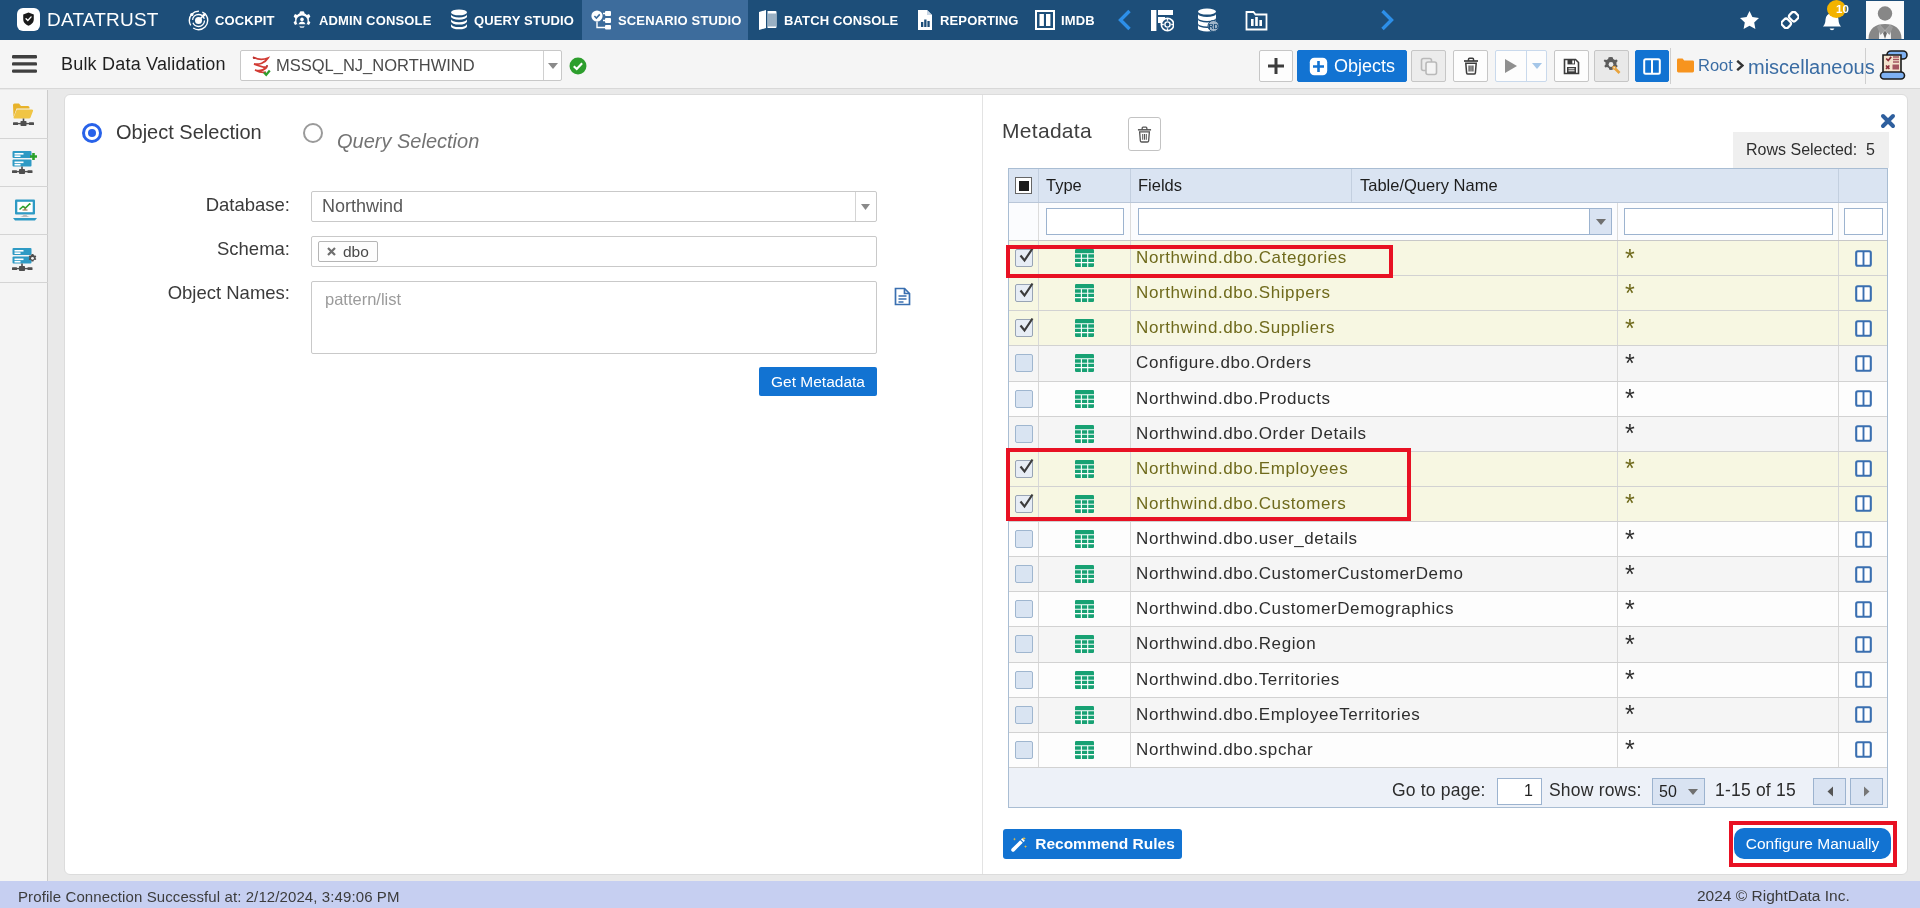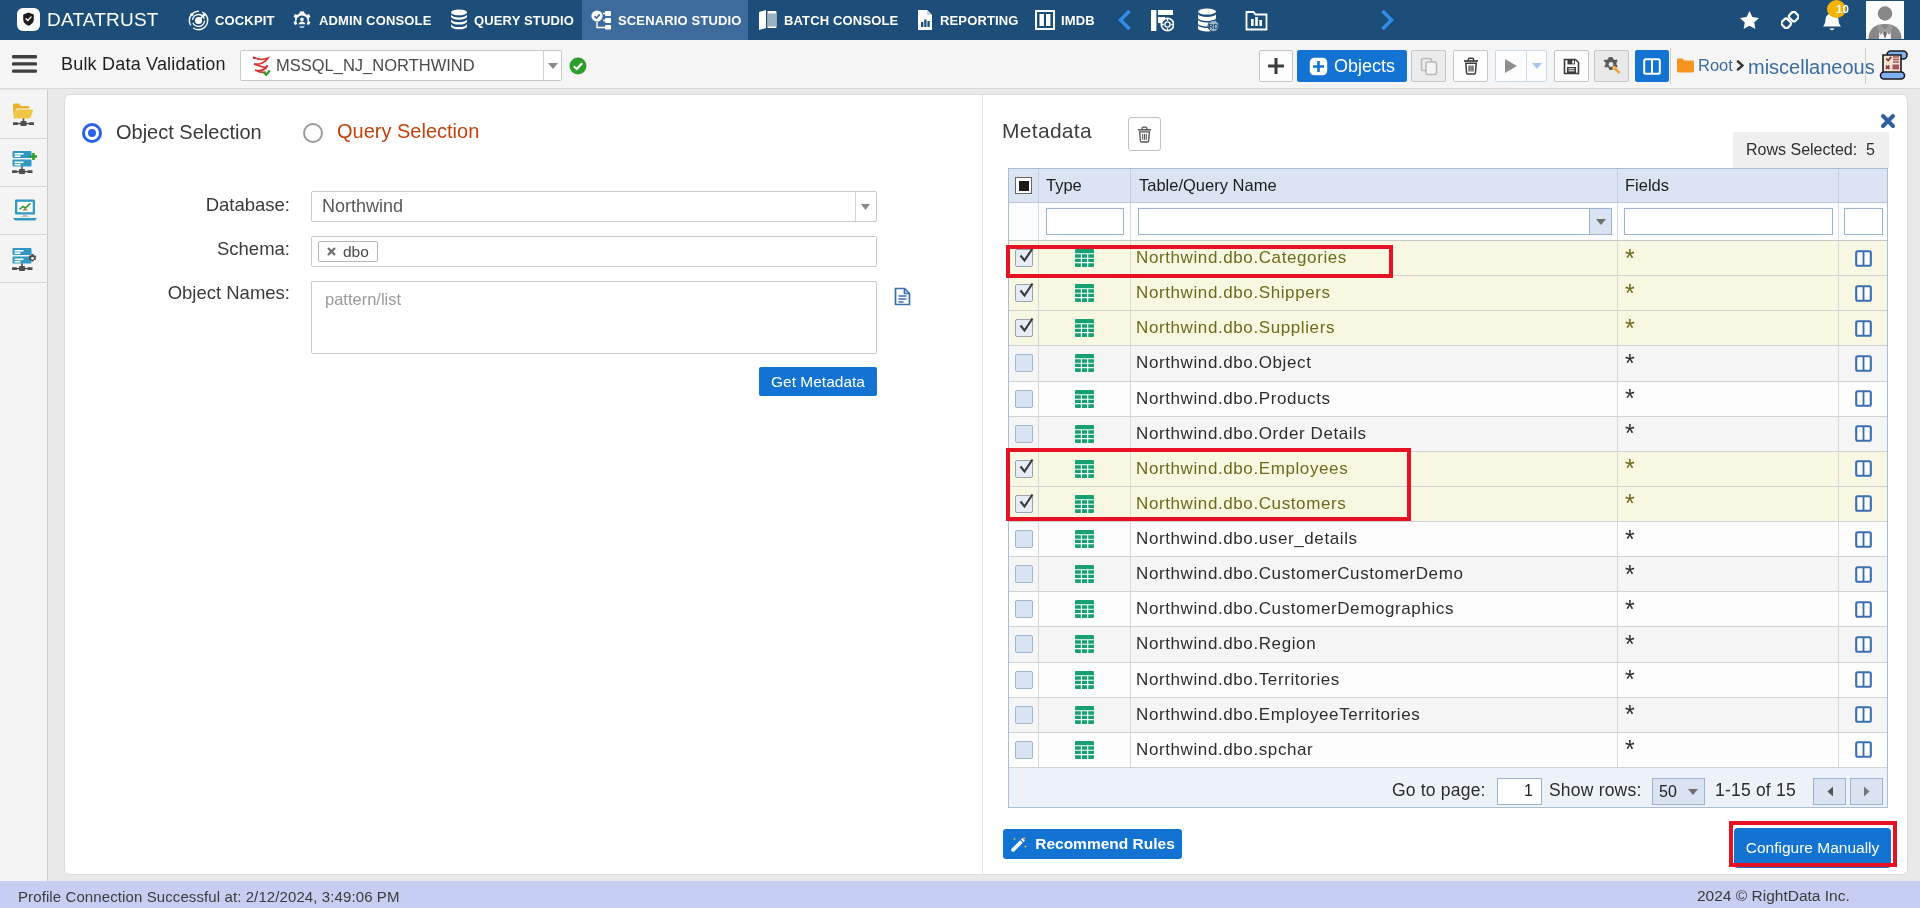--- a/index.html
+++ b/index.html
@@ -327,21 +327,21 @@
     <path d="M3 22.6 h16.5" stroke="#4f4f4f" stroke-width="1.4"></path>
   </svg>
 
 <div class="abs" style="left:64px;top:94px;width:1844px;height:781px;background:#fff;border:1px solid #dcdcdc;border-radius:6px;"></div>
 <div class="abs" style="left:982px;top:95px;width:1px;height:779px;background:#e3e3e3;"></div>
 
 <div class="abs" style="left:82px;top:123px;width:20px;height:20px;border:3px solid #2862e9;border-radius:50%;background:#fff;"></div>
 <div class="abs" style="left:88px;top:129px;width:8px;height:8px;border-radius:50%;background:#2862e9;"></div>
 <div class="abs" style="left:116px;top:121px;font-size:20px;color:#3a3a3a;">Object Selection</div>
 <div class="abs" style="left:303px;top:123px;width:20px;height:20px;border:2px solid #9a9a9a;border-radius:50%;background:#fff;"></div>
-<div class="abs" style="left:337px;top:120px;font-size:20px;color:#c2410c;">Query Selection</div>
+<div class="abs" style="left:337px;top:130px;font-size:20px;color:#737373;font-style:italic;">Query Selection</div>
 
 <div class="abs" style="left:0px;top:194px;width:290px;text-align:right;font-size:18.5px;color:#3b3b3b;">Database:</div>
 <div class="abs" style="left:311px;top:191px;width:566px;height:31px;background:#fff;border:1px solid #c9c9c9;border-radius:2px;"></div>
 <div class="abs" style="left:322px;top:196px;font-size:18px;color:#585858;">Northwind</div>
 <div class="abs" style="left:855px;top:192px;width:1px;height:29px;background:#d4d4d4;"></div>
 <svg class="abs" style="left:861px;top:204px;" width="9" height="6" viewBox="0 0 9 6">
     <path d="M0 0 h9 L4.5 6 Z" fill="#8a8a8a"></path>
   </svg>
 
 <div class="abs" style="left:0px;top:238px;width:290px;text-align:right;font-size:18.5px;color:#3b3b3b;">Schema:</div>
@@ -379,22 +379,22 @@
 <div class="abs" style="left:1733px;top:132px;width:156px;height:36px;background:#efefef;display:flex;align-items:center;padding-left:13px;font-size:16px;color:#2f2f2f;">Rows Selected:&nbsp;&nbsp;5</div>
 
 <div class="abs" style="left:1008px;top:168px;width:880px;border:1px solid #a9bdd3;background:#fff;">
   <div style="display:flex;width:878px;height:34px;background:#dae4f2;border-bottom:1px solid #b9c6d8;">
     <div class="cell" style="width:30px;justify-content:center;border-right:1px solid #c3cfdf;">
         <span style="width:17px;height:17px;background:#fff;border:1px solid #666;display:flex;align-items:center;justify-content:center;">
           <span style="width:10px;height:10px;background:#1b1b1b;"></span>
         </span>
       </div>
     <div class="cell" style="width:92px;padding-left:7px;border-right:1px solid #c3cfdf;font-size:16.5px;color:#1d1d1d;">Type</div>
+    <div class="cell" style="width:221px;padding-left:7px;border-right:1px solid #c3cfdf;font-size:16.5px;color:#1d1d1d;">Fields</div>
     <div class="cell" style="width:487px;padding-left:8px;border-right:1px solid #c3cfdf;font-size:16.5px;color:#1d1d1d;">Table/Query Name</div>
-    <div class="cell" style="width:221px;padding-left:7px;border-right:1px solid #c3cfdf;font-size:16.5px;color:#1d1d1d;">Fields</div>
     <div class="cell" style="width:48px;"></div>
   </div>
   <div style="display:flex;width:878px;height:38px;background:#fbfcfe;border-bottom:1px solid #c8c8c8;">
     <div class="cell" style="width:30px;border-right:1px solid #dcdcdc;"></div>
     <div class="cell" style="width:92px;padding-left:7px;border-right:1px solid #dcdcdc;">
         <span style="width:78px;height:27px;background:#fff;border:1px solid #9cb3cf;"></span>
       </div>
     <div class="cell" style="width:487px;padding-left:7px;border-right:1px solid #dcdcdc;">
         <span style="width:452px;height:27px;background:#fff;border:1px solid #9cb3cf;"></span>
         <span style="width:22px;height:27px;background:#d9e3f2;border:1px solid #9cb3cf;border-left:none;display:flex;align-items:center;justify-content:center;">
@@ -488,21 +488,21 @@
 <div class="trow reven">
   <div class="c1">
         <span class="cbu"></span>
       </div>
   <div class="c2">
         <svg width="19" height="18" viewBox="0 0 19 18">
           <rect width="19" height="18" rx="1.2" fill="#17a173"></rect>
           <path d="M0 4.8 h19 M6.4 4.8 V18 M12.7 4.8 V18 M0 9.2 h19 M0 13.6 h19" stroke="#fff" stroke-width="1.1"></path>
         </svg>
       </div>
-  <div class="c3">Northwind.dbo.Object</div>
+  <div class="c3">Configure.dbo.Orders</div>
   <div class="c4">
         <span style="font-size:25px;letter-spacing:0;">*</span>
       </div>
   <div class="c5">
         <svg width="17" height="17" viewBox="0 0 17 17">
           <rect x="1.2" y="1.2" width="14.6" height="14.6" rx="1.5" stroke="#3a6fb0" stroke-width="2.1" fill="#fff"></rect>
           <path d="M8.5 1.2 V15.8" stroke="#3a6fb0" stroke-width="1.9"></path>
         </svg>
       </div>
 </div>
@@ -772,21 +772,21 @@
 <div class="abs" style="left:1003px;top:829px;width:179px;height:30px;background:#1273d2;border-radius:3px;color:#fff;display:flex;align-items:center;justify-content:center;gap:8px;font-size:15.5px;font-weight:bold;">
   <svg width="17" height="17" viewBox="0 0 17 17">
       <path d="M10.2 4.2 L12.8 6.8 L4.4 15.2 Q3.1 16.5 1.8 15.2 Q0.5 13.9 1.8 12.6 Z" fill="#fff"></path>
       <path d="M11 3.4 l1.3-1.3 2.6 2.6 -1.3 1.3 z" fill="#fff"></path>
       <path d="M14 0.5 l.5 1.5 1.5 .5 -1.5 .5 -.5 1.5 -.5-1.5 -1.5-.5 1.5-.5 z" fill="#f5c33b"></path>
       <path d="M4.5 1.5 l.4 1.2 1.2 .4 -1.2 .4 -.4 1.2 -.4-1.2 -1.2-.4 1.2-.4 z" fill="#f5c33b"></path>
       <path d="M15.5 9 l.4 1.2 1.2 .4 -1.2 .4 -.4 1.2 -.4-1.2 -1.2-.4 1.2-.4 z" fill="#f5c33b"></path>
     </svg>
   <span>Recommend Rules</span>
 </div>
-<div class="abs" style="left:1734px;top:828px;width:157px;height:40px;background:#1273d2;border-radius:4px;color:#fff;display:flex;align-items:center;justify-content:center;font-size:15.5px;">Configure Manually</div>
+<div class="abs" style="left:1734px;top:828px;width:157px;height:31px;background:#1273d2;border-radius:10px;color:#fff;display:flex;align-items:center;justify-content:center;font-size:15.5px;">Configure Manually</div>
 
 <div class="abs redbox" style="left:1006px;top:245px;width:387px;height:33px;"></div>
 <div class="abs redbox" style="left:1006px;top:448px;width:405px;height:73px;"></div>
 <div class="abs redbox" style="left:1729px;top:821px;width:168px;height:46px;"></div>
 
 <div class="abs" style="left:0;top:881px;width:1920px;height:27px;background:#c6cff1;"></div>
 <div class="abs" style="left:18px;top:888px;font-size:15px;letter-spacing:0.1px;color:#3c3c3c;">Profile Connection Successful at: 2/12/2024, 3:49:06 PM</div>
 <div class="abs" style="left:1697px;top:887px;font-size:15.5px;color:#3c3c3c;">2024 © RightData Inc.</div>
 
 </body></html>

